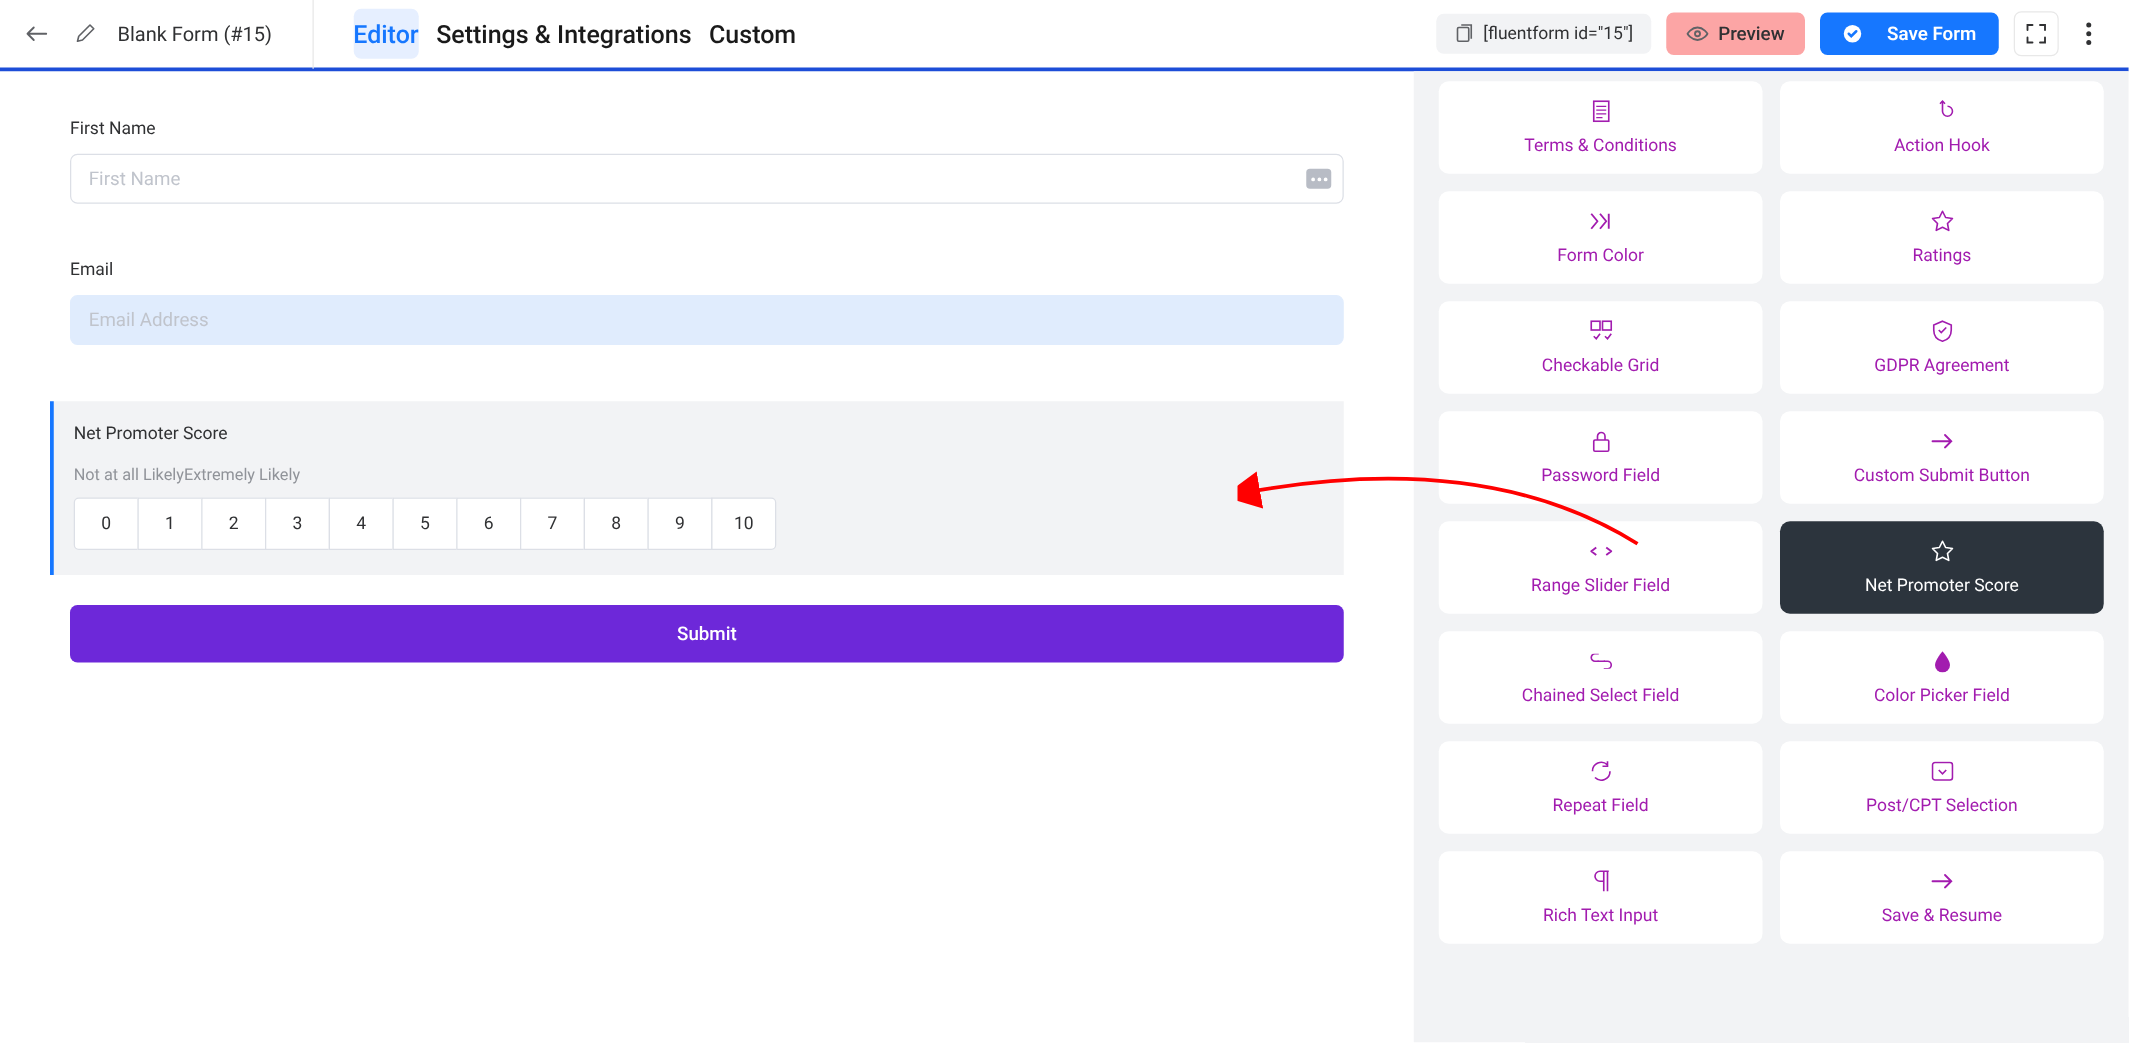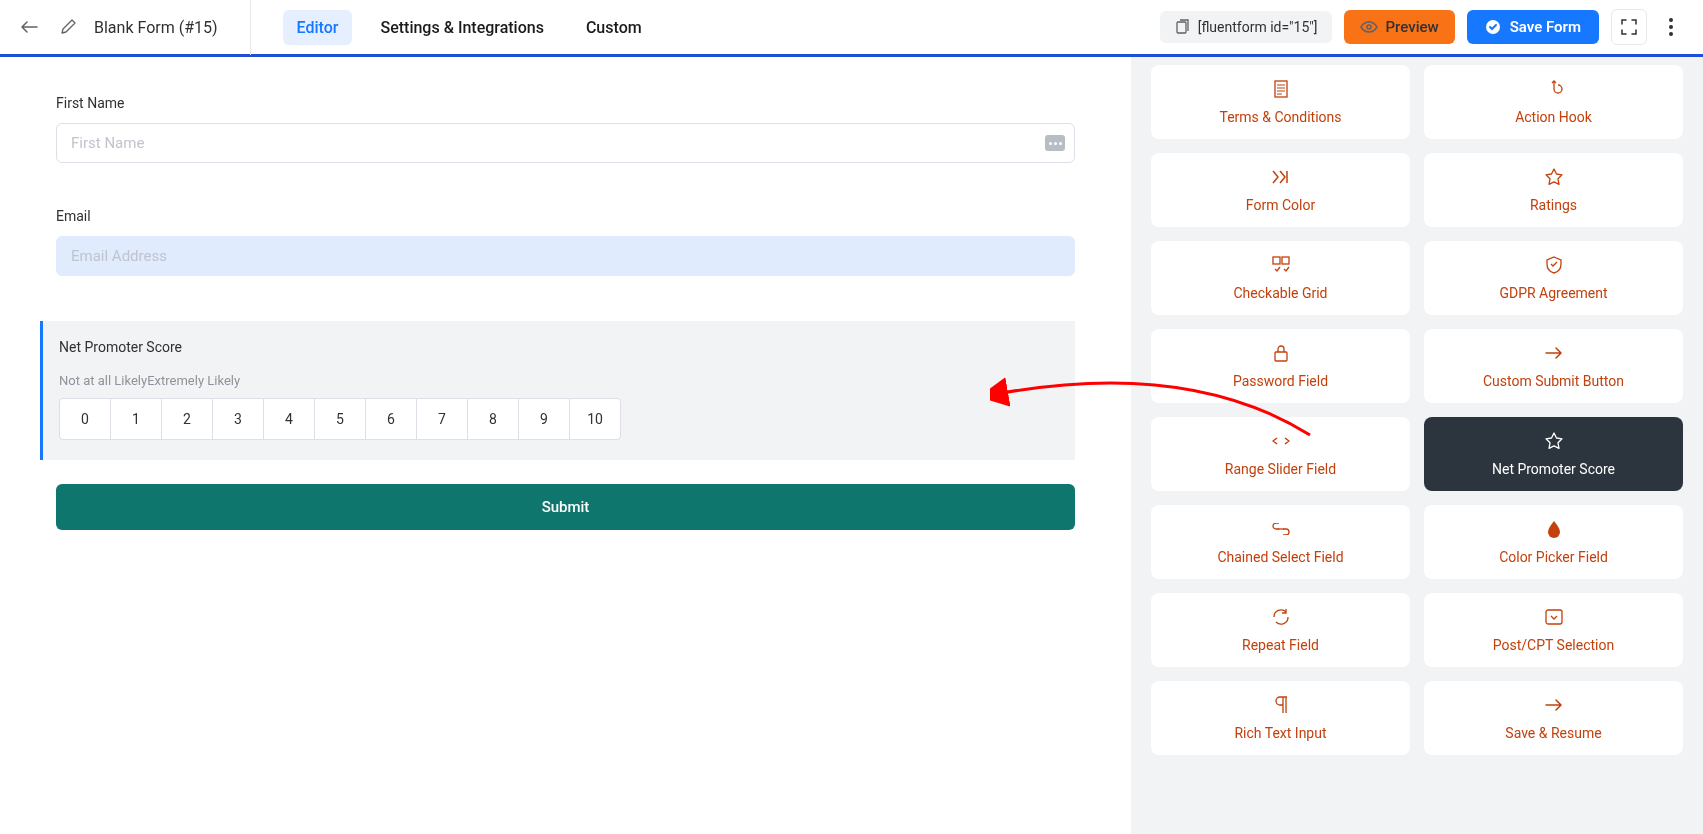--- a/index.html
+++ b/index.html
@@ -5,26 +5,26 @@
 * { margin: 0; padding: 0; box-sizing: border-box; font-family: -apple-system, BlinkMacSystemFont, "Segoe UI", Roboto, sans-serif; }
 body { background: #fff; color: #303133; width: 1703px; height: 834px; overflow: hidden; }
 
 
 .header { display: flex; align-items: center; height: 57px; border-bottom: 3px solid #1d4ed8; padding: 0 20px; gap: 12px; }
 .back-arrow { color: #606266; display: flex; align-items: center; }
 .edit-icon { color: #606266; display: flex; align-items: center; margin-left: 10px; }
 .form-title { color: #303133; font-size: 16px; margin-left: 6px; padding-right: 20px; }
 .title-divider { width: 1px; height: 56px; background: #e8e8e8; }
 .nav-tabs { display: flex; gap: 14px; margin-left: 20px; }
-.nav-tab { padding: 8px 14px; font-size: 16px; font-weight: 500; color: #1a1a1a; border-radius: 6px; cursor: pointer; }
+.nav-tab { padding: 8px 0; font-size: 20px; font-weight: 500; color: #1a1a1a; border-radius: 6px; cursor: pointer; }
 .nav-tab.active { background: #e6efff; color: #1677ff; }
 .header-spacer { flex: 1; }
 .shortcode-box { display: flex; align-items: center; gap: 8px; background: #f2f3f5; padding: 8px 14px; border-radius: 6px; font-family: monospace; font-size: 14px; color: #303133; }
-.preview-btn { display: flex; align-items: center; gap: 8px; background: #f97316; padding: 8px 16px; border-radius: 6px; font-weight: 500; color: #303133; cursor: pointer; font-size: 15px; }
-.save-btn { display: flex; align-items: center; gap: 9px; background: #1677ff; color: #fff; padding: 8px 18px; border-radius: 6px; font-weight: 600; cursor: pointer; font-size: 15px; }
+.preview-btn { display: flex; align-items: center; gap: 8px; background: #fca5a5; padding: 8px 16px; border-radius: 6px; font-weight: 500; color: #303133; cursor: pointer; font-size: 15px; }
+.save-btn { display: flex; align-items: center; gap: 20px; background: #1677ff; color: #fff; padding: 8px 18px; border-radius: 6px; font-weight: 600; cursor: pointer; font-size: 15px; }
 .expand-btn { display: flex; align-items: center; justify-content: center; border: 1px solid #e8e8e8; border-radius: 6px; width: 36px; height: 36px; cursor: pointer; }
 .more-btn { display: flex; flex-direction: column; justify-content: center; align-items: center; gap: 3px; width: 24px; cursor: pointer; }
 .more-btn span { width: 4px; height: 4px; background: #303133; border-radius: 50%; }
 
 
 .main { display: flex; height: calc(834px - 57px); }
 .canvas { flex: 1; padding: 38px 56px; position: relative; }
 .sidebar { width: 572px; background: #f2f3f5; padding: 8px 20px; overflow-y: auto; }
 
 
@@ -40,25 +40,25 @@
 
 
 .nps-block { background: #f2f3f5; border-left: 3px solid #1677ff; padding: 18px 16px 20px 16px; margin-bottom: 24px; margin-left: -16px; }
 .nps-title { font-size: 14px; color: #303133; margin-bottom: 18px; }
 .nps-labels { display: flex; justify-content: flex-start; font-size: 13px; color: #909399; margin-bottom: 10px; width: 572px; }
 .nps-scale { display: flex; }
 .nps-cell { width: 52px; height: 42px; border: 1px solid #dcdfe6; background: #fff; display: flex; align-items: center; justify-content: center; font-size: 14px; margin-left: -1px; cursor: pointer; }
 .nps-cell:first-child { border-top-left-radius: 4px; border-bottom-left-radius: 4px; margin-left: 0; }
 .nps-cell:last-child { border-top-right-radius: 4px; border-bottom-right-radius: 4px; }
 
-.submit-btn { width: 100%; background: #0f766e; color: #fff; border: none; border-radius: 6px; padding: 14px; font-size: 15px; font-weight: 500; cursor: pointer; }
+.submit-btn { width: 100%; background: #6d28d9; color: #fff; border: none; border-radius: 6px; padding: 14px; font-size: 15px; font-weight: 500; cursor: pointer; }
 
 
 .field-grid { display: grid; grid-template-columns: 1fr 1fr; gap: 14px; }
-.field-item { background: #fff; border-radius: 8px; display: flex; flex-direction: column; align-items: center; justify-content: center; height: 74px; gap: 10px; cursor: grab; font-size: 14px; color: #c2410c; }
+.field-item { background: #fff; border-radius: 8px; display: flex; flex-direction: column; align-items: center; justify-content: center; height: 74px; gap: 10px; cursor: grab; font-size: 14px; color: #a21caf; }
 .field-item.selected { background: #2c343d; color: #fff; }
 .field-item-icon { height: 20px; display: flex; align-items: center; }
 
 
 .arrow-svg { position: absolute; top: 355px; left: 990px; pointer-events: none; z-index: 10; }
 
 
 svg { display: block; }
 </style>
 </head>

